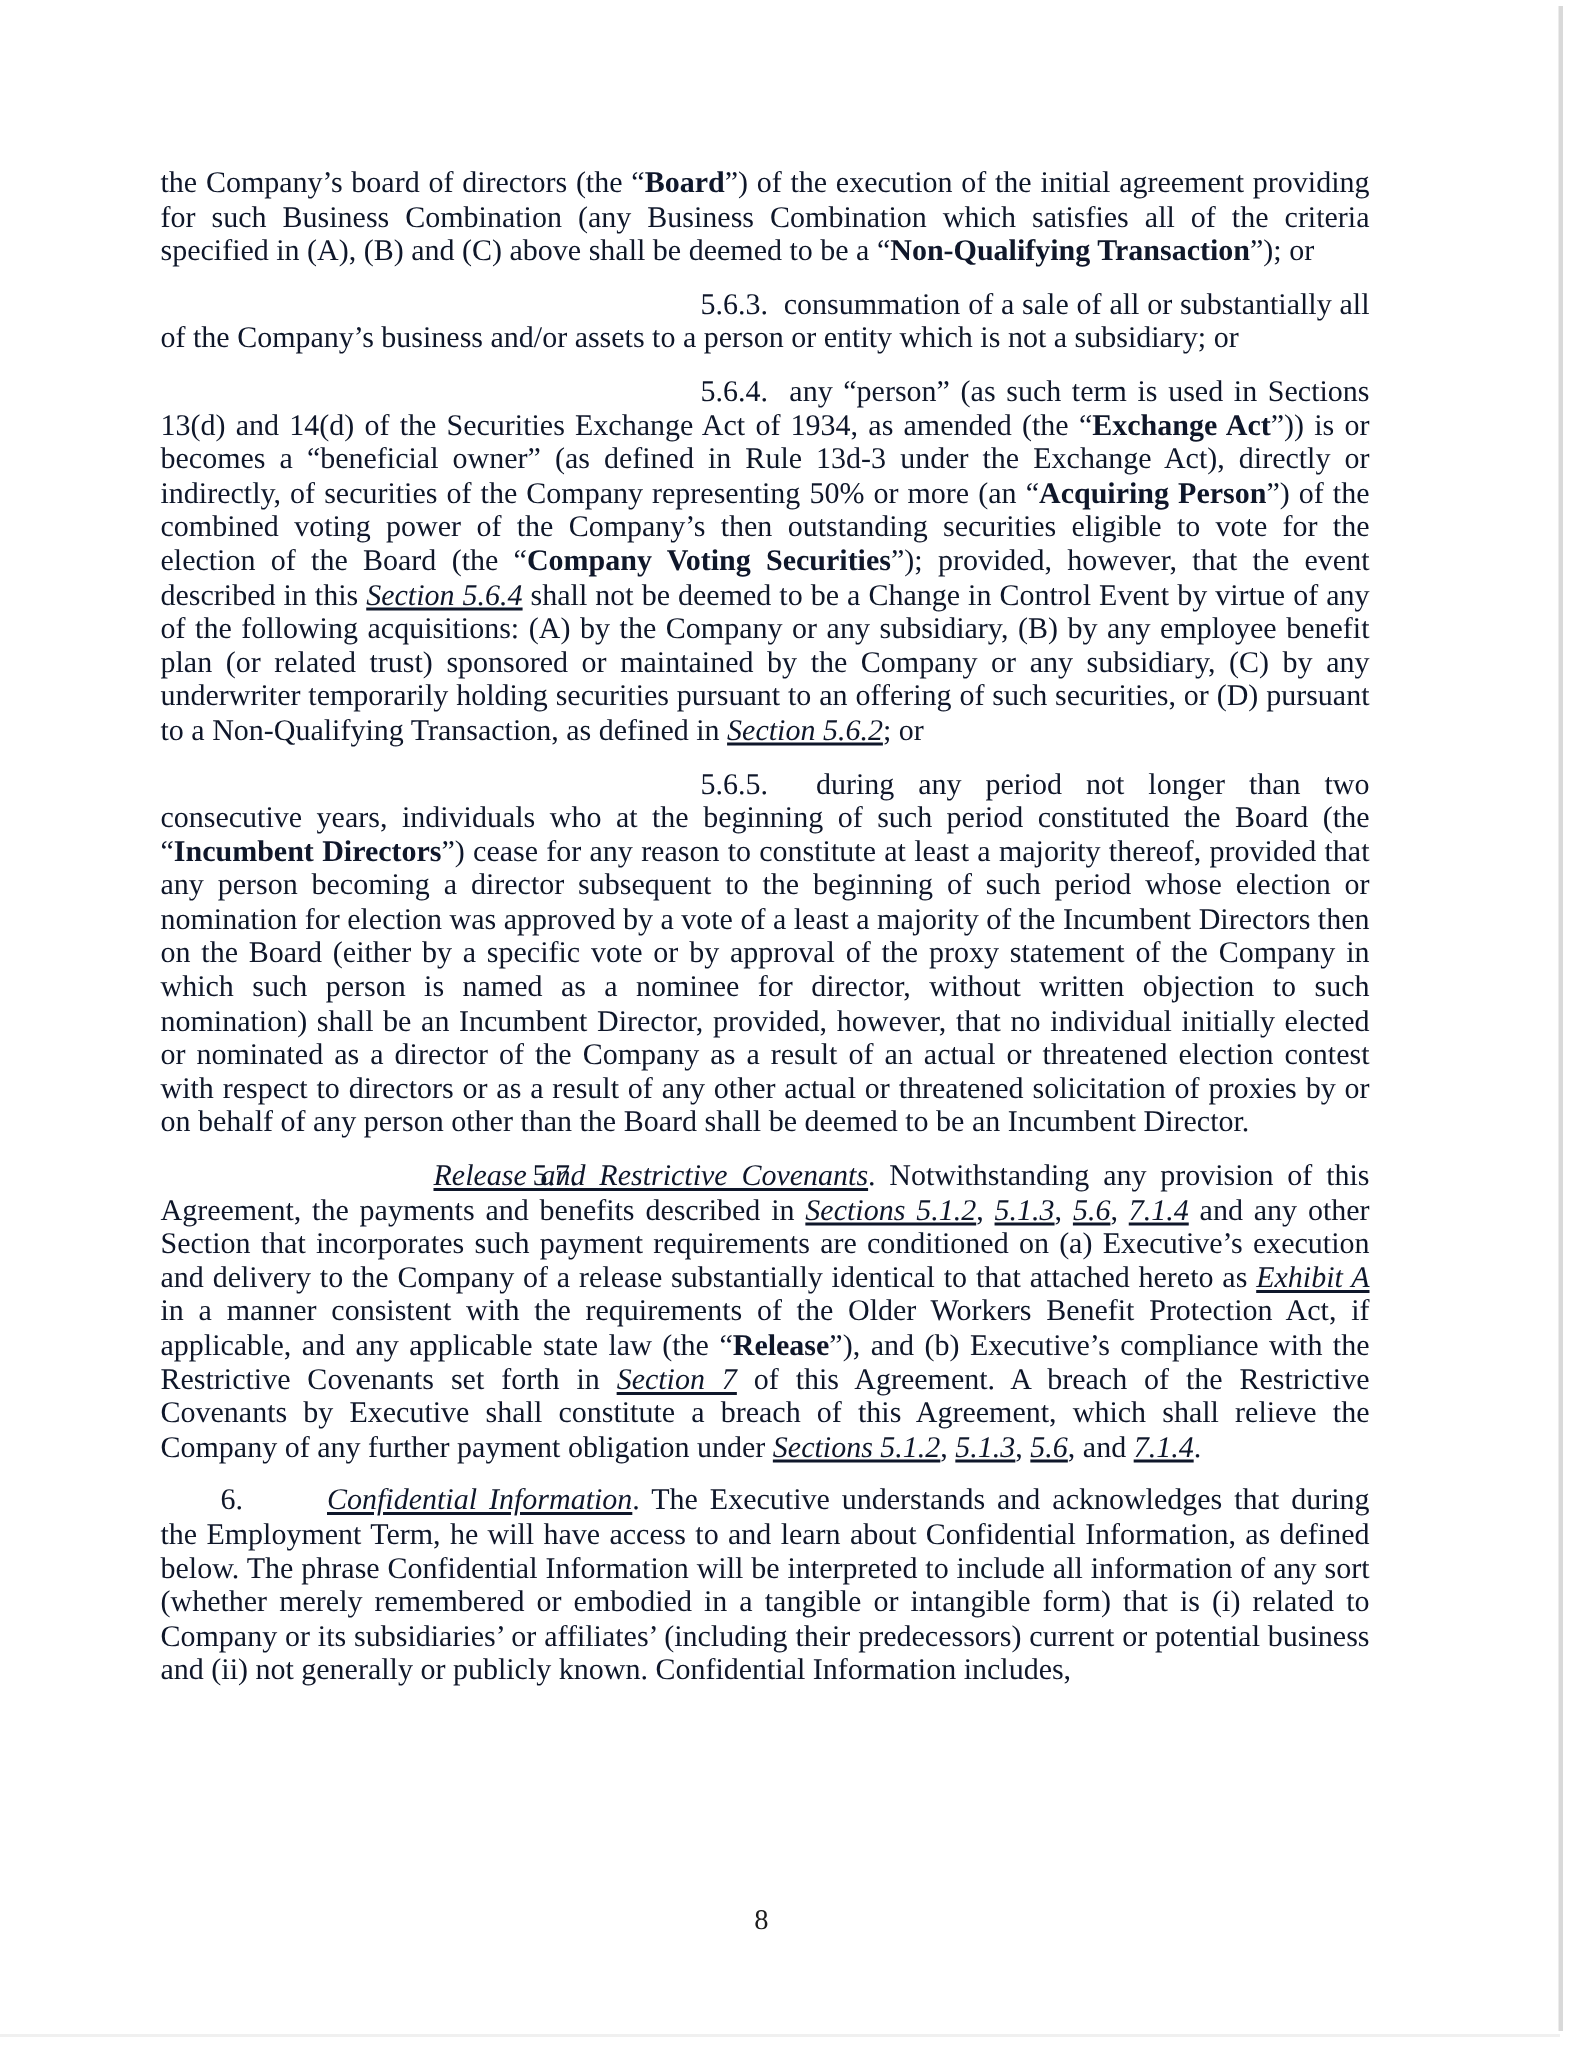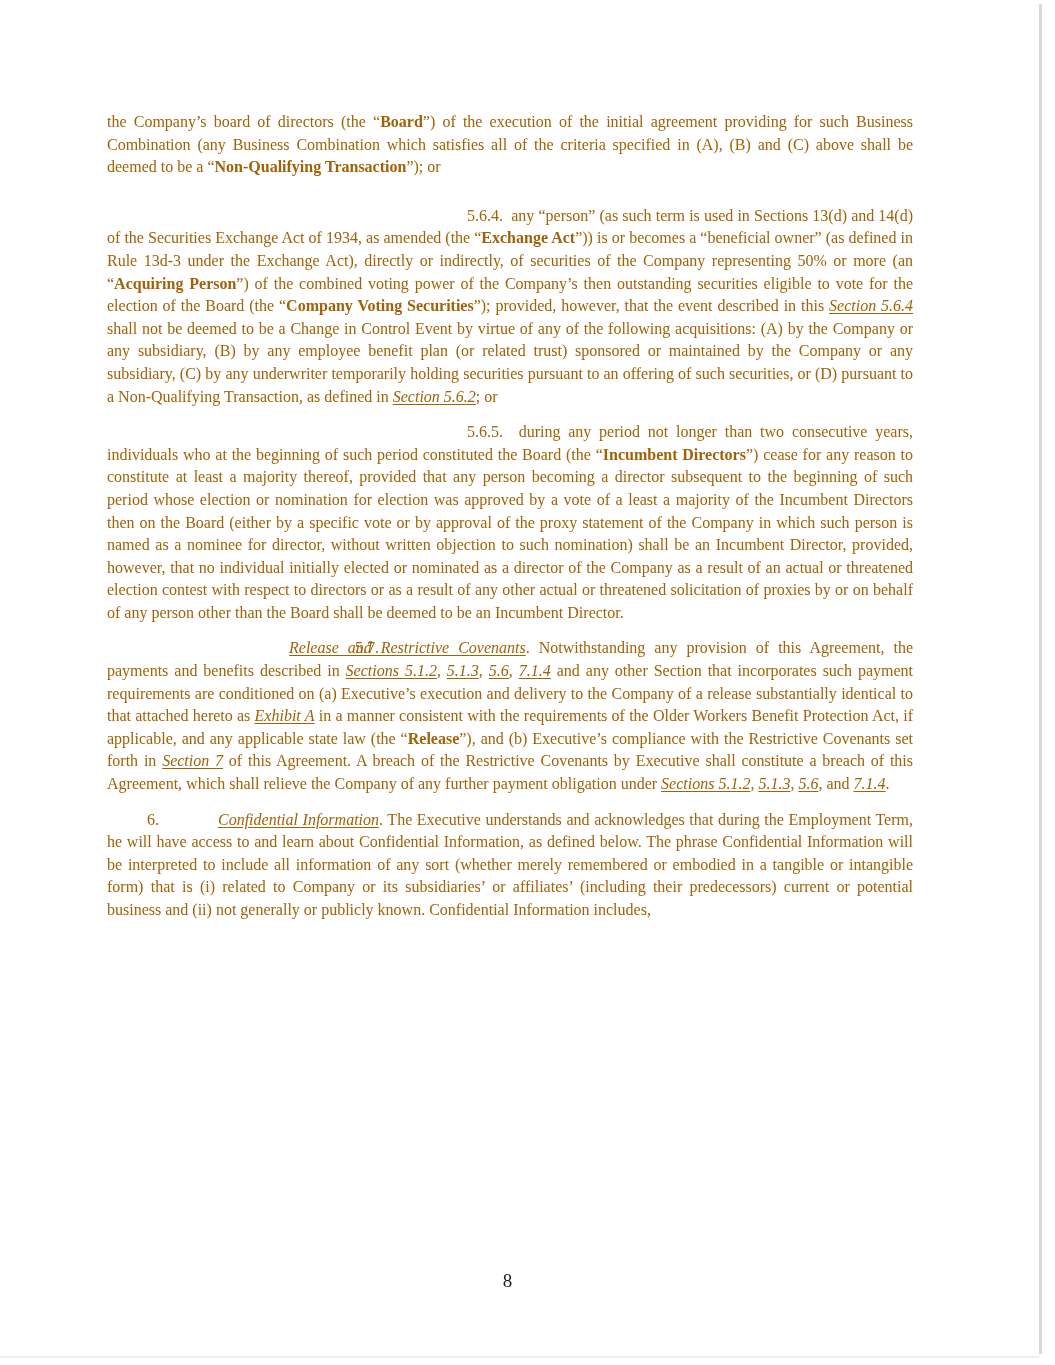--- a/index.html
+++ b/index.html
@@ -10,21 +10,21 @@
     .scan-edge {
       position: absolute; left: 1039px; top: 4px; width: 3px; height: 1350px;
       background: #d9d9d9;
     }
     .scan-bottom {
       position: absolute; left: 0; top: 1356px; width: 1040px; height: 2px; background: #f0f0f0;
     }
     .body-text {
       position: absolute; left: 107px; top: 111px; width: 806px;
       font-family: "Liberation Serif", "DejaVu Serif", serif;
-      font-size: 16px; line-height: 22.6px; color: #a16207;
+      font-size: 20px; line-height: 22.6px; color: #0f172a;
       text-align: justify;
     }
     .para { margin: 0; }
     .gap { height: 13px; }
     .indent-deep { text-indent: 180px; }
     .indent-mid { text-indent: 124px; }
     .indent-low { text-indent: 20px; }
     .num { display: inline-block; }
     .num-57 { width: 58px; }
     b { font-weight: bold; }
@@ -40,20 +40,21 @@
 <div class="page">
   <div class="scan-edge"></div>
   <div class="scan-bottom"></div>
 
   <div class="body-text">
 
     <p class="para"><span>the Company’s board of directors (the “</span><b>Board</b><span>”) of the execution of the initial agreement providing for such Business Combination (any Business Combination which satisfies all of the criteria specified in (A), (B) and (C) above shall be deemed to be a “</span><b>Non-Qualifying Transaction</b><span>”); or</span></p>
 
     <div class="gap"></div>
 
+    <p class="para indent-deep"><span class="num">5.6.3.</span>&nbsp; <span>consummation of a sale of all or substantially all of the Company’s business and/or assets to a person or entity which is not a subsidiary; or</span></p>
 
     <div class="gap"></div>
 
     <p class="para indent-deep"><span class="num">5.6.4.</span>&nbsp; <span>any “person” (as such term is used in Sections 13(d) and 14(d) of the Securities Exchange Act of 1934, as amended (the “</span><b>Exchange Act</b><span>”)) is or becomes a “beneficial owner” (as defined in Rule 13d-3 under the Exchange Act), directly or indirectly, of securities of the Company representing 50% or more (an “</span><b>Acquiring Person</b><span>”) of the combined voting power of the Company’s then outstanding securities eligible to vote for the election of the Board (the “</span><b>Company Voting Securities</b><span>”); provided, however, that the event described in this </span><u>Section 5.6.4</u><span> shall not be deemed to be a Change in Control Event by virtue of any of the following acquisitions:  (A) by the Company or any subsidiary, (B) by any employee benefit plan (or related trust) sponsored or maintained by the Company or any subsidiary, (C) by any underwriter temporarily holding securities pursuant to an offering of such securities, or (D) pursuant to a Non-Qualifying Transaction, as defined in </span><u>Section 5.6.2</u><span>; or</span></p>
 
     <div class="gap"></div>
 
     <p class="para indent-deep"><span class="num">5.6.5.</span>&nbsp; <span>during any period not longer than two consecutive years, individuals who at the beginning of such period constituted the Board (the “</span><b>Incumbent Directors</b><span>”) cease for any reason to constitute at least a majority thereof, provided that any person becoming a director subsequent to the beginning of such period whose election or nomination for election was approved by a vote of a least a majority of the Incumbent Directors then on the Board (either by a specific vote or by approval of the proxy statement of the Company in which such person is named as a nominee for director, without written objection to such nomination) shall be an Incumbent Director, provided, however, that no individual initially elected or nominated as a director of the Company as a result of an actual or threatened election contest with respect to directors or as a result of any other actual or threatened solicitation of proxies by or on behalf of any person other than the Board shall be deemed to be an Incumbent Director.</span></p>
 
     <div class="gap"></div>

